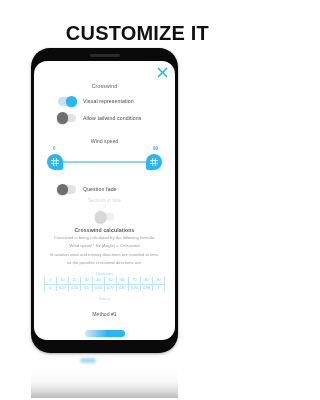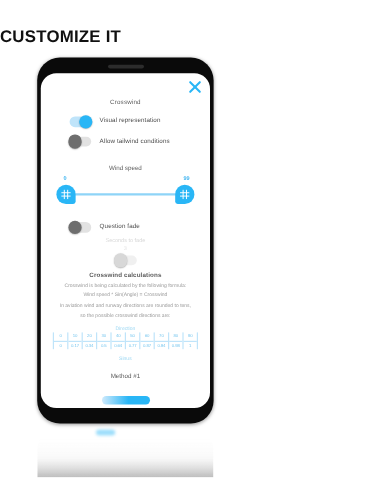--- a/index.html
+++ b/index.html
@@ -2,22 +2,22 @@
 <html><head>
 <meta charset="utf-8">
 <style>
   html,body{margin:0;padding:0;}
   body{
     width:209px;height:400px;background:#ffffff;
     font-family:"Liberation Sans","DejaVu Sans",sans-serif;
     overflow:hidden;position:relative;
   }
   .page-title{
-    position:absolute;top:22px;left:0;width:209px;text-align:left;
-    font-size:14px;font-weight:bold;letter-spacing:0.2px;color:#111111;
+    position:absolute;top:22px;left:0;width:209px;text-align:right;
+    font-size:20px;font-weight:bold;letter-spacing:0.2px;color:#111111;
   }
   
   .phone{
     position:absolute;left:31px;top:48px;width:147px;height:305px;
     background:#0a0a0a;border-radius:19px;
     box-shadow:0 1px 3px rgba(0,0,0,.35);
   }
   .phone-notch{
     position:absolute;top:6px;left:50%;transform:translateX(-50%);
     width:30px;height:3px;border-radius:2px;background:#2c2c2c;

